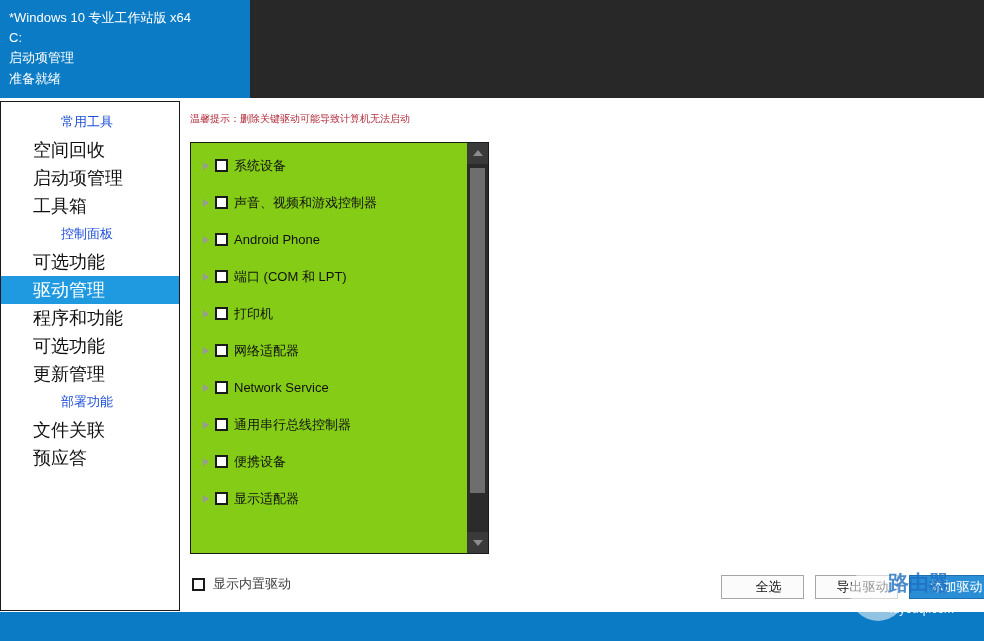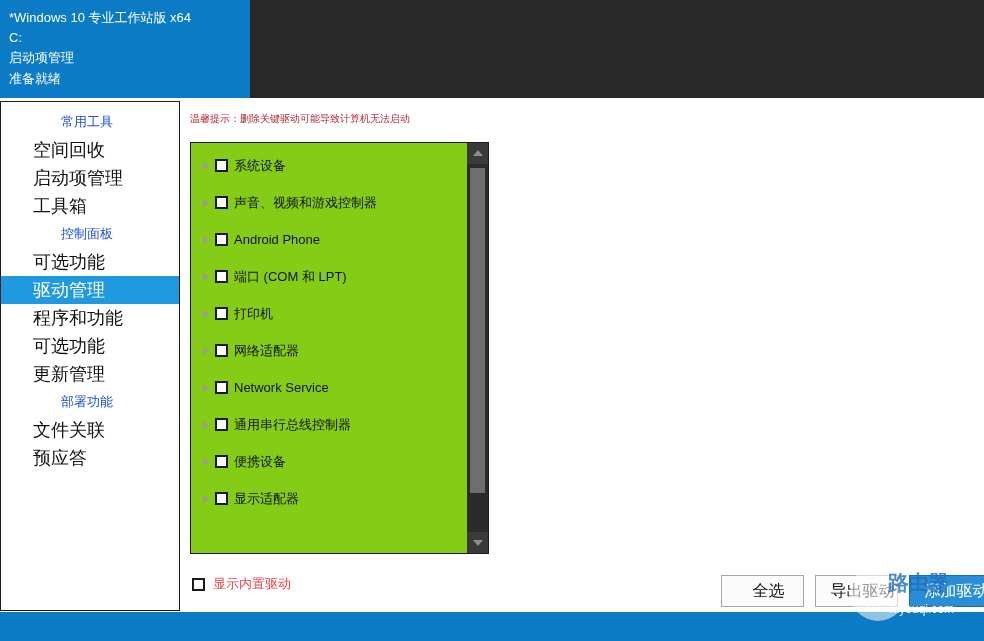--- a/index.html
+++ b/index.html
@@ -138,32 +138,32 @@
     background:#6e6e6e;
     cursor:pointer;
   }
 
   
   .foot-check{
     position:absolute;left:9px;top:474px;
     display:flex;align-items:center;white-space:nowrap;
   }
   .foot-check .cbox{margin-right:8px;}
-  .foot-check span{font-size:13px;color:#ef4444;}
+  .foot-check span{font-size:13px;color:#404040;}
 
   
   .btnrow{
     position:absolute;left:540px;top:474px;
     display:flex;gap:11px;align-items:center;
   }
   .btn{
-    width:83px;height:32px;
+    width:83px;height:24px;
     border:1px solid #a6a6a6;
     background:#fbfbfb;
-    color:#111111;font-size:16px;
+    color:#111111;font-size:13px;
     display:flex;align-items:center;justify-content:center;
     box-sizing:border-box;
     cursor:pointer;
     white-space:nowrap;
     padding-left:12px;
   }
   .btn.primary{
     background:#2a8ed6;
     border:1px solid #1b6fae;
     color:#ffffff;

